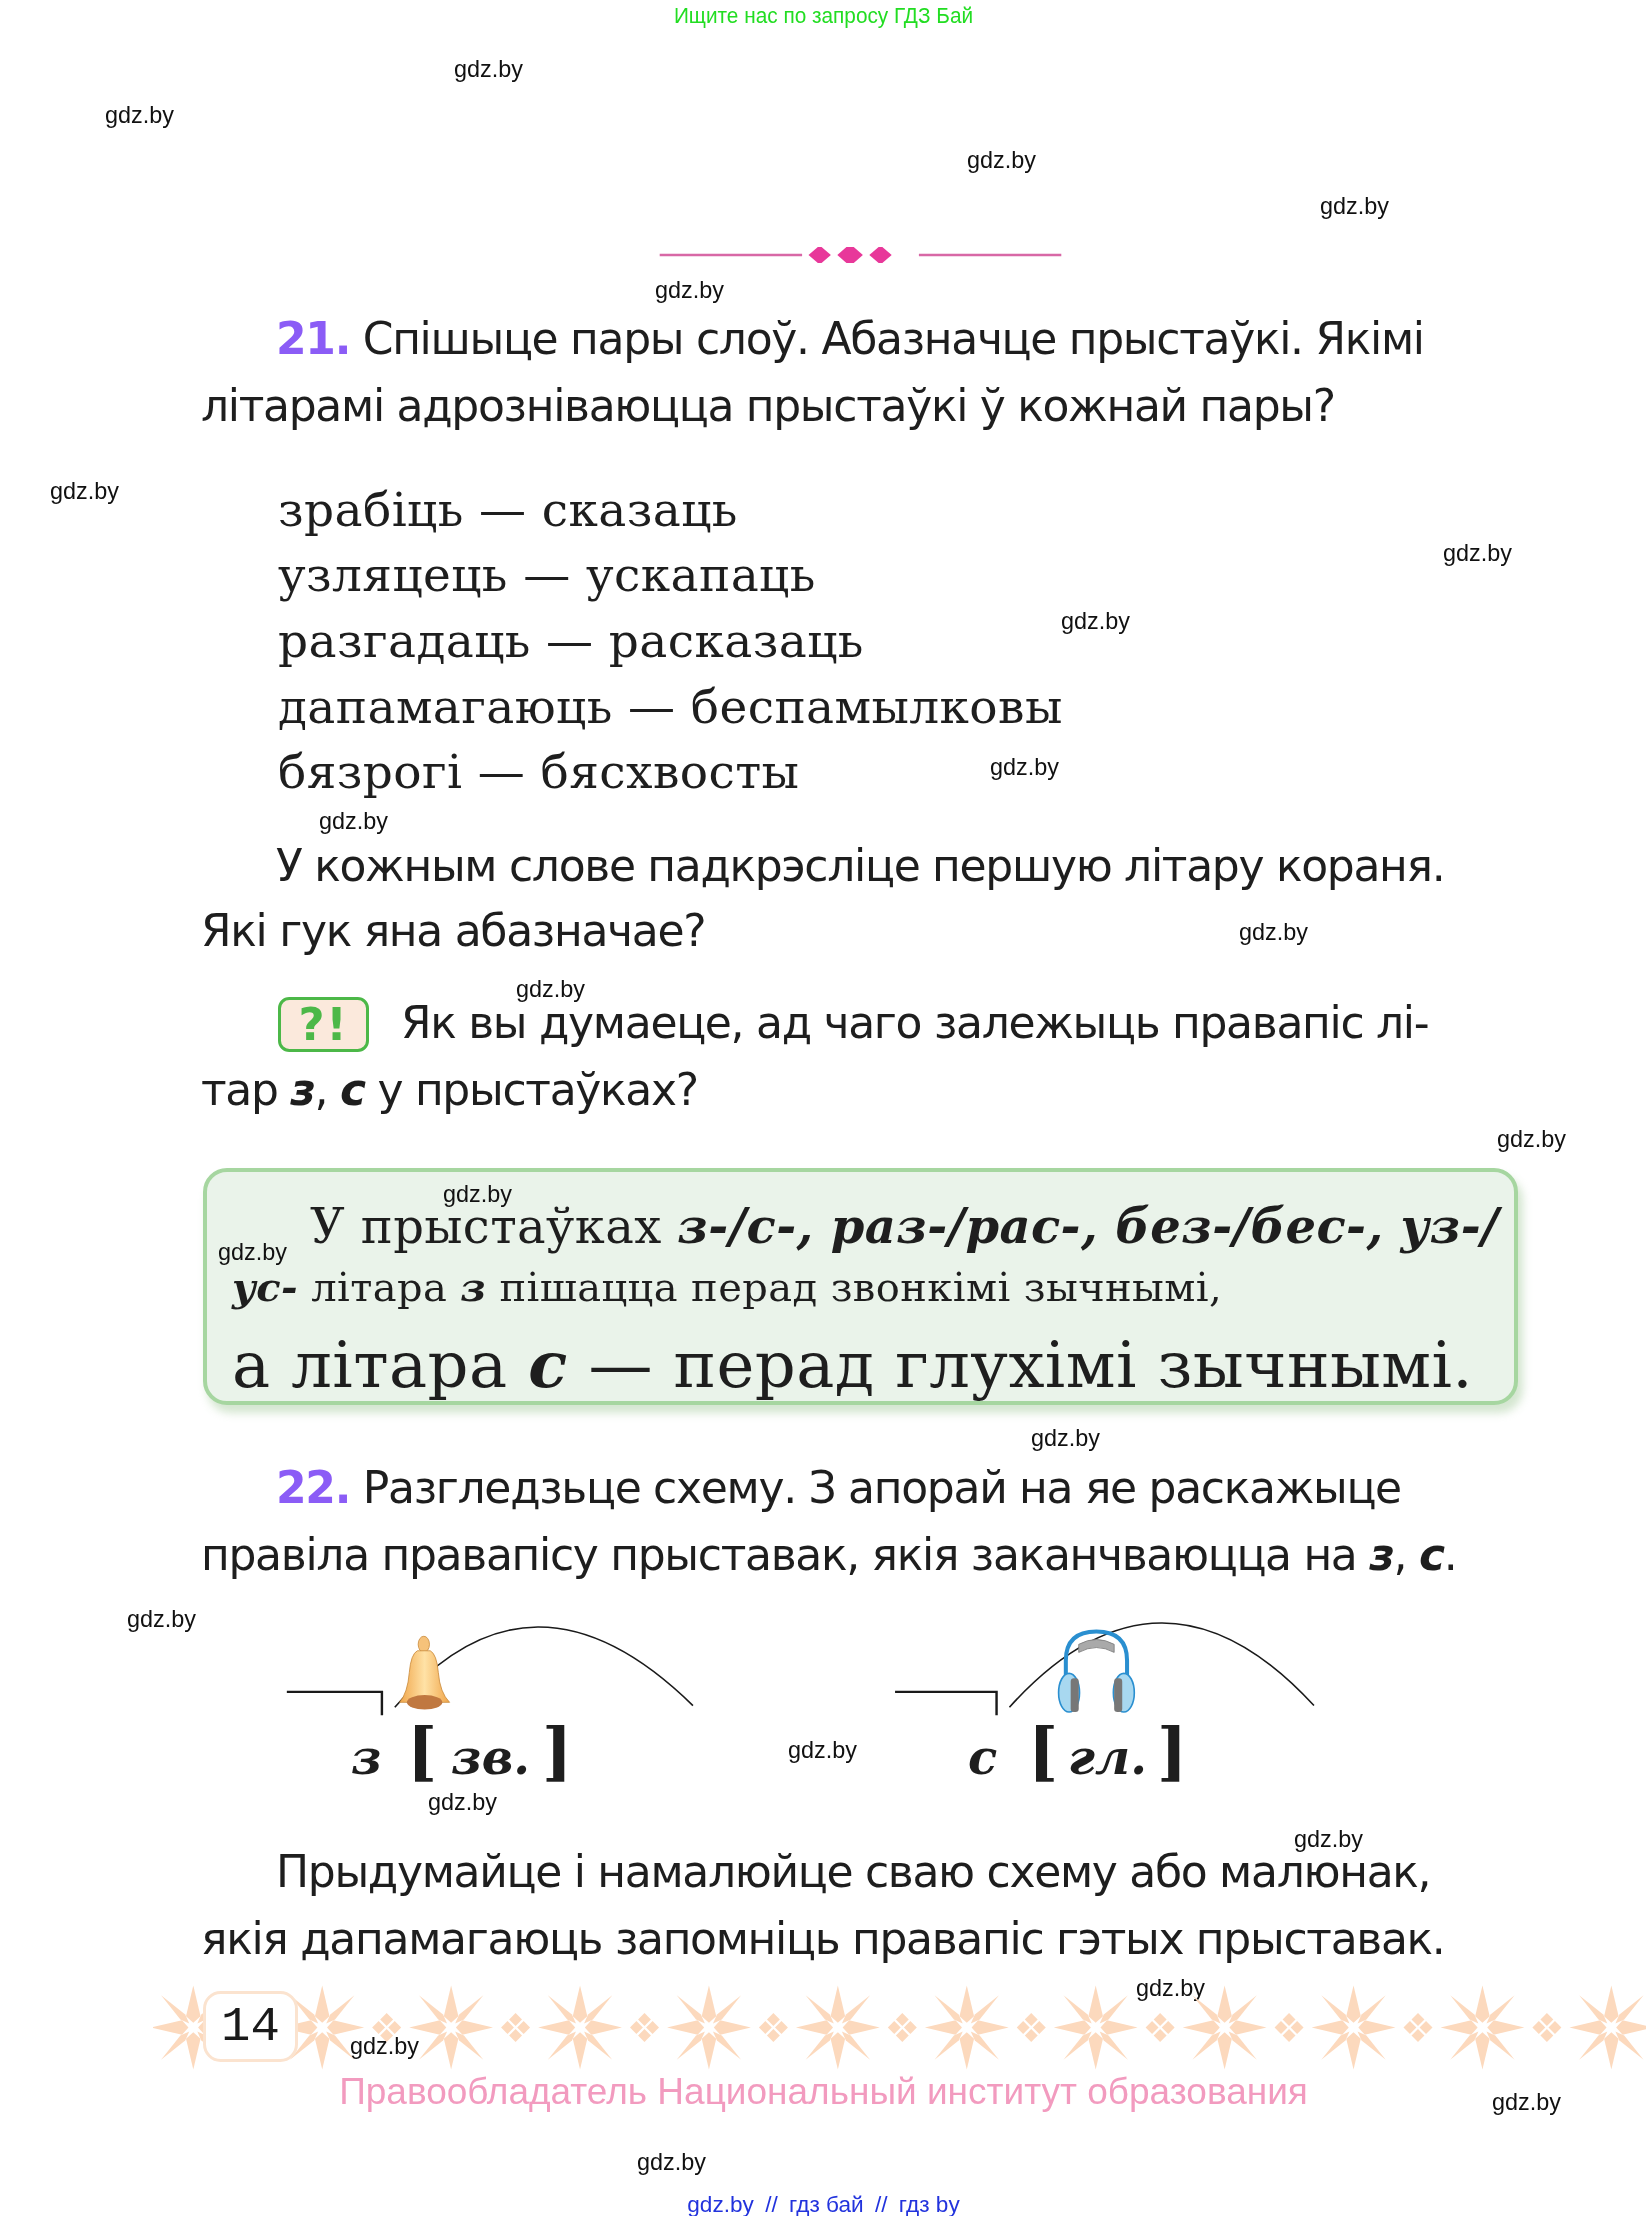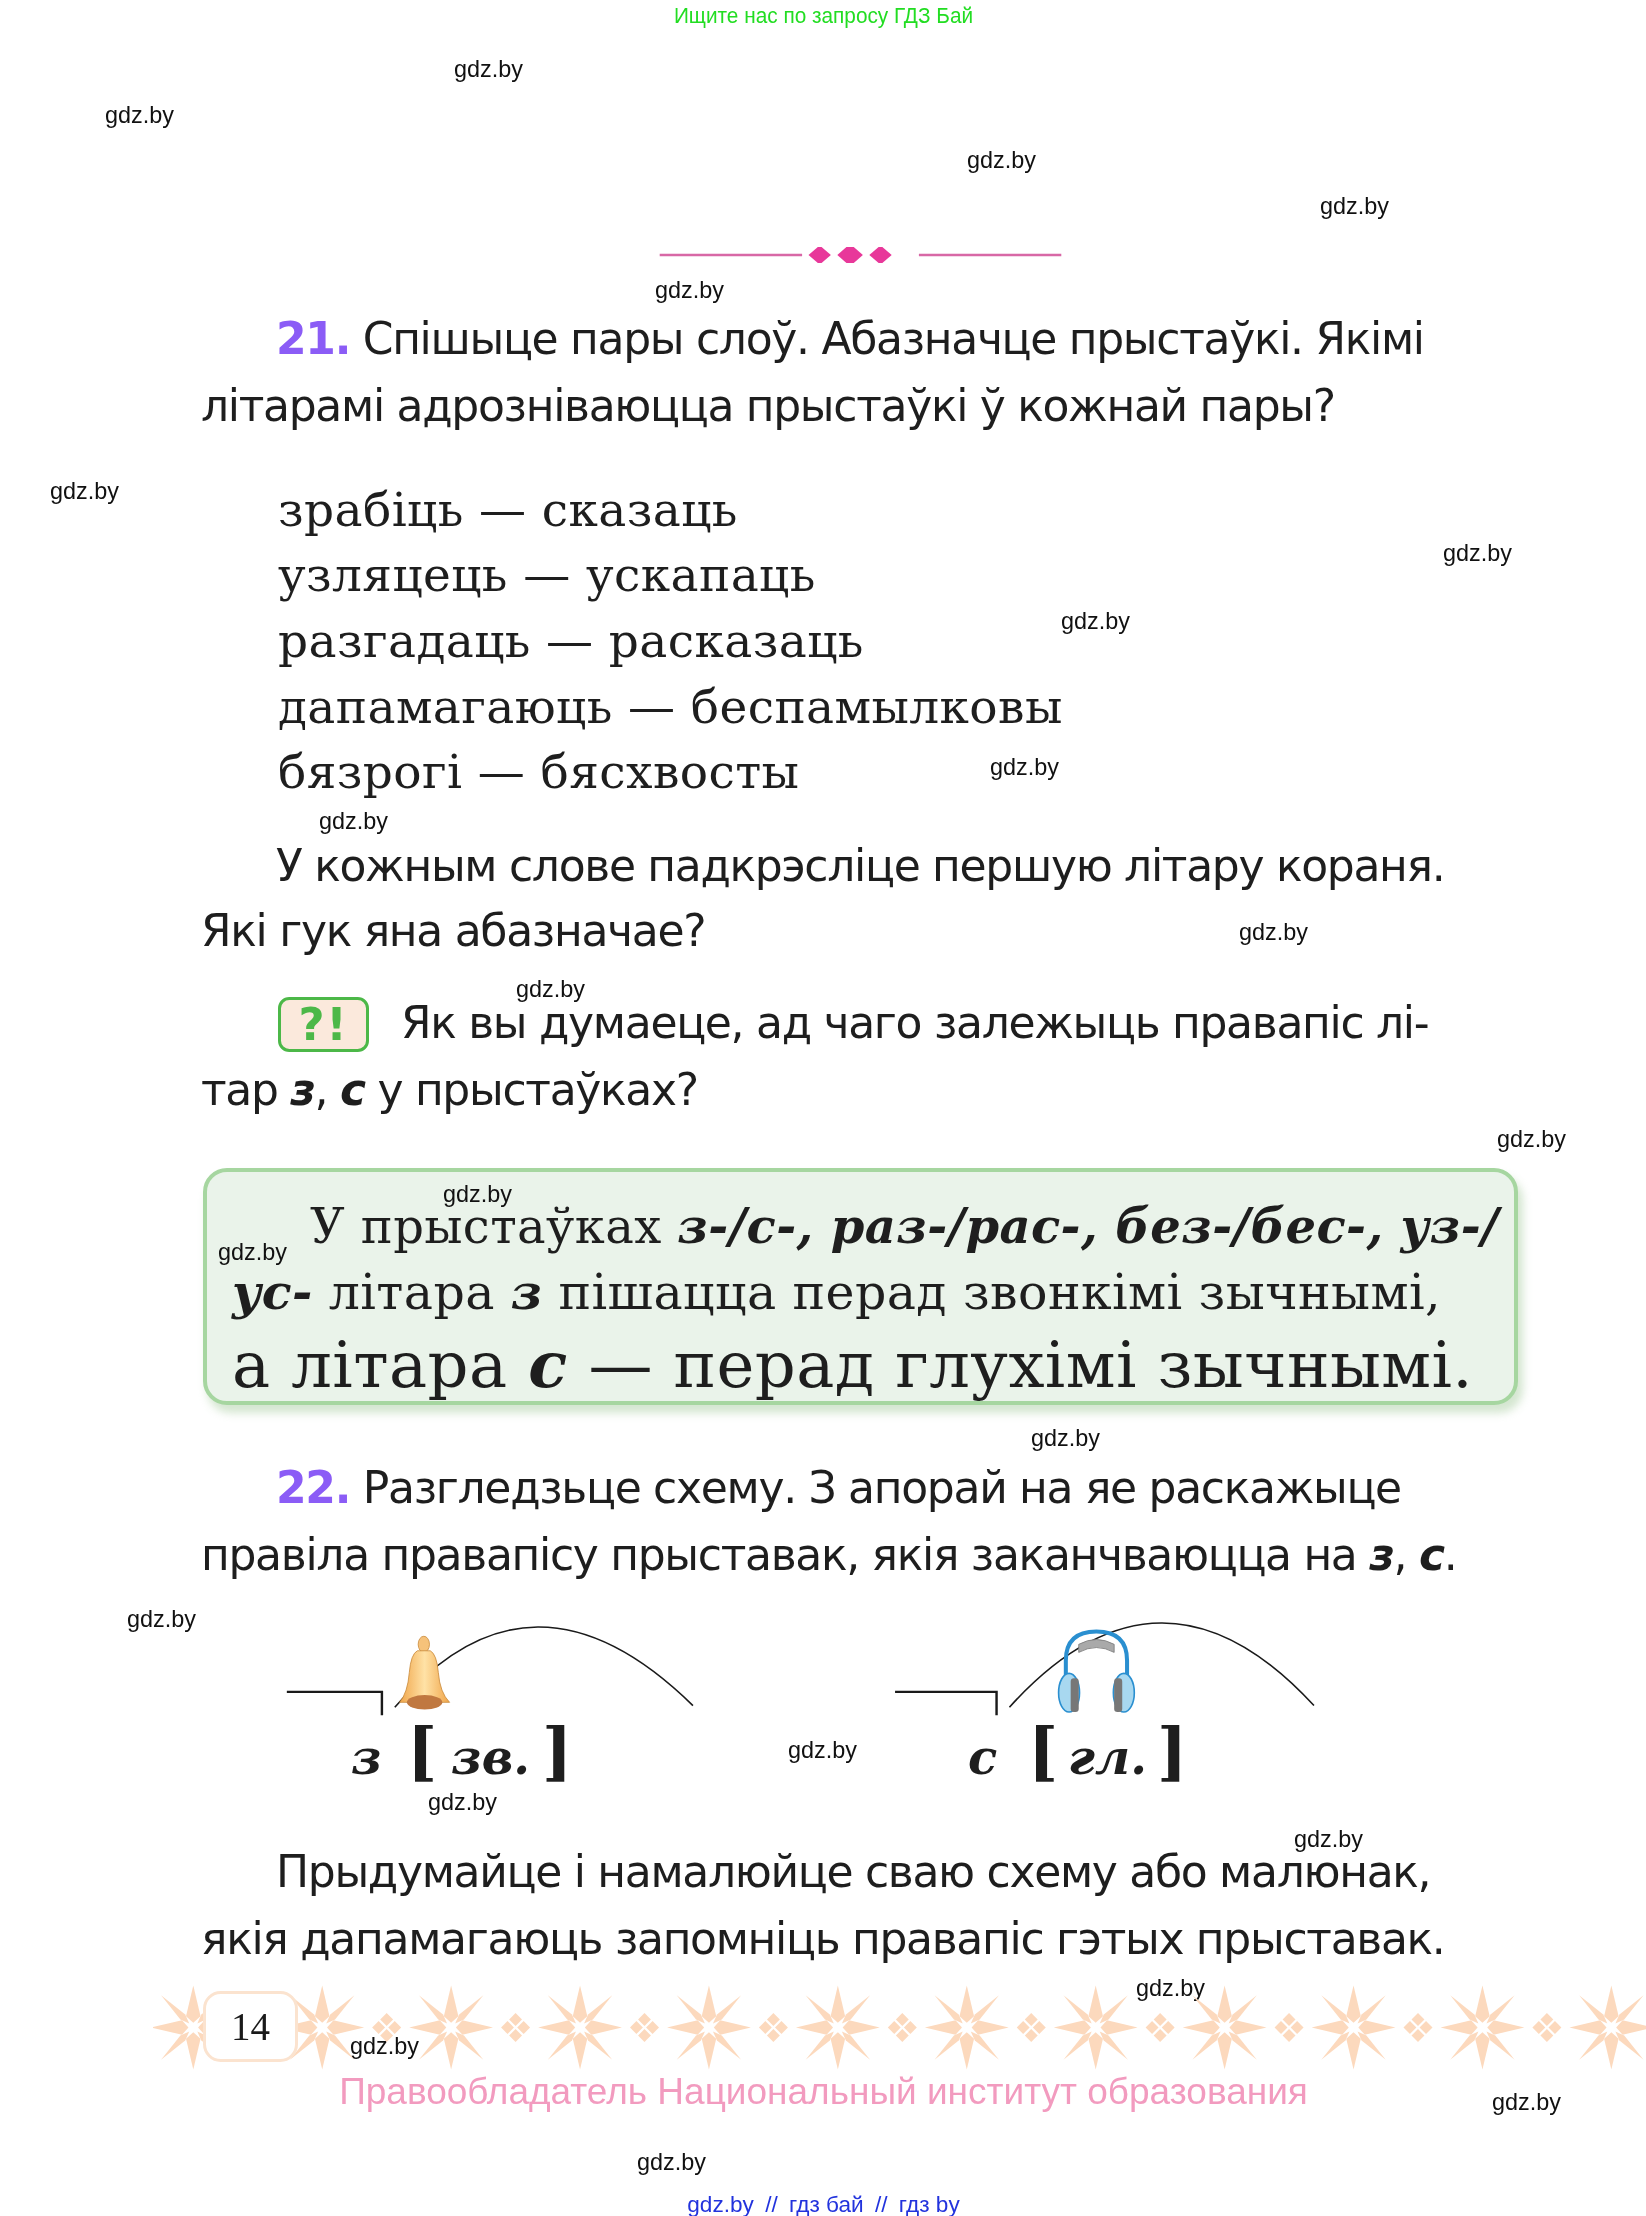--- a/index.html
+++ b/index.html
@@ -23,21 +23,21 @@
     border-radius:11.3px; background:#fbe9dc; box-sizing:border-box; display:flex; align-items:center; justify-content:center;
     font-family:"DejaVu Sans", sans-serif; font-weight:bold; font-size:45px; color:#4cb848; letter-spacing:1.6px; }
   .rule-box { position:absolute; left:203px; top:1168px; width:1315px; height:237px; box-sizing:border-box;
     border:4px solid #a6d6a0; border-radius:24px; background:#eaf3ea;
     box-shadow: 4.8px 8px 8px rgba(160,200,150,0.45); }
   .schema-text { position:absolute; font-family:"DejaVu Serif", serif; font-weight:bold; font-style:italic; font-size:48px; color:#1e1e1e; white-space:nowrap; }
   .bracket { position:absolute; font-family:"DejaVu Serif", serif; font-weight:bold; font-size:64px; color:#1e1e1e; }
   .ornament { position:absolute; left:153px; top:1983px; width:1493px; height:89px; }
   .page-num { position:absolute; left:203px; top:1991px; width:95px; height:71px; background:#fff;
     border:3.2px solid #fbe3cf; border-radius:17.7px; box-sizing:border-box; display:flex; align-items:center; justify-content:center;
-    font-family:Liberation Serif, serif; font-size:39px; color:#1a1a1a; }
+    font-family:Liberation Mono, monospace; font-size:49px; color:#1a1a1a; }
   .copyright { position:absolute; top:2071px; left:0; width:1647px; text-align:center;
     font-family:"Liberation Sans", sans-serif; font-size:37px; color:#f29bbf; }
   .footer-links { position:absolute; top:2192px; left:0; width:1647px; text-align:center;
     font-family:"Liberation Sans", sans-serif; font-size:22.6px; color:#2233dd; }
   .footer-links span.sep { margin:0 11.3px; }
 </style>
 </head>
 <body>
 
 <div class="top-banner">Ищите нас по запросу ГДЗ Бай</div>
@@ -103,21 +103,21 @@
 <div class="qbox">?!</div>
 <div class="sans-line" style="left:385px;top:997px;margin-left:16px;">Як вы думаеце, ад чаго залежыць правапіс лі-</div>
 <div class="sans-line" style="left:201px;top:1064px;">
   <span>тар </span><b style="font-style:italic;">з</b><span>, </span><b style="font-style:italic;">с</b><span> у прыстаўках?</span>
 </div>
 
 <div class="rule-box"></div>
 <div class="serif-line" style="left:310px;top:1198px;font-size:48px;">
   <span>У прыстаўках </span><span class="bold-it">з-/с-, раз-/рас-, без-/бес-, уз-/</span>
 </div>
-<div class="serif-line" style="left:232px;top:1263px;font-size:49px;">
+<div class="serif-line" style="left:232px;top:1263px;font-size:40px;">
   <span class="bold-it">ус-</span><span> літара </span><span class="bold-it">з</span><span> пішацца перад звонкімі зычнымі,</span>
 </div>
 <div class="serif-line" style="left:232px;top:1327px;font-size:64px;">
   <span>а літара </span><span class="bold-it">с</span><span> — перад глухімі зычнымі.</span>
 </div>
 <div class="wm" style="left:443px;top:1181px;">gdz.by</div>
 <div class="wm" style="left:218px;top:1239px;">gdz.by</div>
 
 <div class="sans-line" style="left:276px;top:1462px;">
   <span class="num">22.</span>

